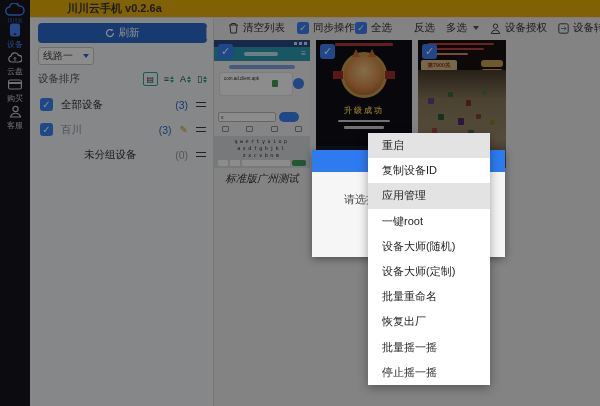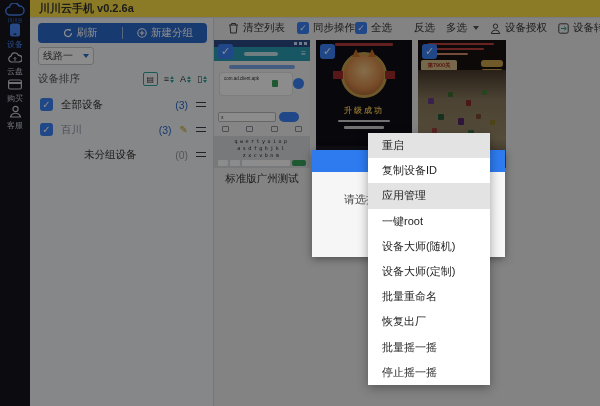--- a/index.html
+++ b/index.html
@@ -11,21 +11,21 @@
   .sidebar { position:absolute; left:0; top:0; width:30px; height:406px; background:#15151e; z-index:5; display:flex; flex-direction:column; align-items:center; }
   .logo { margin-top:3px; text-align:center; }
   .logo svg { display:block; margin:0 auto; }
   .logo-text { font-size:5px; color:#4a86f7; margin-top:1px; }
   .nav-item { text-align:center; color:#c9ccd4; }
   .nav-item .nv-label { font-size:8px; display:block; margin-top:2px; }
   .nav-item.active { color:#4a86f7; }
   .nav-ic { width:14px; height:14px; margin:0 auto; display:flex; align-items:center; justify-content:center; }
 
   
-  .titlebar { position:absolute; left:30px; top:0; width:570px; height:18px; background:#fde047; border-bottom:1px solid #e2e2e2; display:flex; align-items:center; }
+  .titlebar { position:absolute; left:30px; top:0; width:570px; height:18px; background:#eab308; border-bottom:1px solid #e2e2e2; display:flex; align-items:center;padding-left:28px; }
   .titlebar .ttl { font-size:11px; font-weight:bold; color:#333; margin-left:9px; }
 
   
   .left-panel { position:absolute; left:30px; top:18px; width:184px; height:388px; background:#f5f6f8; border-right:1px solid #d9d9d9; }
   .btn-group { position:absolute; left:8px; top:5px; width:169px; height:20px; background:#2b6ace; border-radius:4px; display:flex; align-items:center; color:#fff; font-size:10.5px; }
   .btn-half { flex:1; display:flex; align-items:center; justify-content:center; gap:4px; height:100%; cursor:pointer; }
   .btn-sep { width:1px; height:12px; background:rgba(255,255,255,.55); }
   .filter-row { position:absolute; left:8px; top:29px; width:169px; height:18px; display:flex; gap:10px; }
   .line-select { width:56px; height:18px; background:#fff; border:1px solid #c9c9c9; border-radius:3px; font-size:10px; color:#444; display:flex; align-items:center; justify-content:space-between; padding:0 4px; }
   .caret-dn { width:0; height:0; border-left:3.5px solid transparent; border-right:3.5px solid transparent; border-top:4px solid #2b6ace; }
@@ -82,21 +82,21 @@
   .c1 .inbox { width:58px; height:10px; background:#fff; border:1px solid #bbb; border-radius:2px; font-size:5px; color:#333; padding-left:2px; line-height:9px; }
   .c1 .sendpill { width:20px; height:10px; background:#3b82f6; border-radius:5px; }
   .c1 .icrow { position:absolute; left:8px; top:86px; width:80px; display:flex; justify-content:space-between; }
   .c1 .icrow i { width:7px; height:6px; border:1px solid #8a8f98; border-radius:1px; display:block; }
   .c1 .kb { position:absolute; left:0; top:96px; width:96px; height:32px; background:#d9dce1; padding-top:2px; }
   .c1 .kbrow { text-align:center; font-size:5px; letter-spacing:2.5px; color:#222; line-height:7px; font-family:"DejaVu Sans Mono",monospace; }
   .c1 .kbot { display:flex; gap:2px; padding:1px 4px; align-items:center; }
   .c1 .kbot .kk { width:10px; height:6px; background:#fff; border-radius:1px; }
   .c1 .kbot .spc { flex:1; height:6px; background:#fff; border-radius:1px; }
   .c1 .kbot .ret { width:14px; height:6px; background:#3aa35c; border-radius:2px; }
-  .c1-label { left:214px; top:172px; }
+  .c1-label { left:214px; top:172px;font-style:italic; }
 
   
   .c2 { left:316px; width:96px; height:128px; background:#0e0e16; }
   .c2 .rline { height:2.5px; background:#b23a3a; border-radius:1px; margin:3px auto 0; }
   .c2 .badge { position:relative; width:46px; height:46px; margin:6px auto 0; border-radius:50%; border:3px solid #c9a04c; background:radial-gradient(circle at 50% 40%, #f4c888 0%, #d98b4a 55%, #8a4a22 100%); }
   .c2 .ear { position:absolute; top:-6px; width:0; height:0; border-left:4px solid transparent; border-right:4px solid transparent; border-bottom:8px solid #c9722e; }
   .c2 .ribbon { position:absolute; top:16px; width:10px; height:8px; background:#a32a2a; }
   .c2 .uptxt { text-align:center; font-size:8px; font-weight:bold; letter-spacing:2px; color:#e7b94e; margin-top:7px; }
   .c2 .wline { height:2.5px; background:#cfcfcf; border-radius:1px; margin:4px auto 0; }
   .c2 .botpan { position:absolute; left:0; bottom:0; width:96px; height:22px; background:#1a1a26; display:flex; align-items:center; justify-content:center; }
@@ -184,29 +184,20 @@
       <div class="btn-half">
         <span>
           <svg width="10" height="10" viewBox="0 0 10 10">
               <path d="M8.5 5 a3.5 3.5 0 1 1 -1.2-2.6" fill="none" stroke="#fff" stroke-width="1.3"></path>
               <path d="M7 0.5 L8 2.6 L5.8 3.1 z" fill="#fff"></path>
             </svg>
         </span>
         <span>刷新</span>
       </div>
       <div class="btn-sep"></div>
-      <div class="btn-half">
-        <span>
-          <svg width="10" height="10" viewBox="0 0 10 10">
-              <circle cx="5" cy="5" r="4.2" fill="none" stroke="#fff" stroke-width="1.1"></circle>
-              <path d="M5 2.8 V7.2 M2.8 5 H7.2" stroke="#fff" stroke-width="1.1"></path>
-            </svg>
-        </span>
-        <span>新建分组</span>
-      </div>
     </div>
 
     <div class="filter-row">
       <div class="line-select">
         <span>线路一</span>
         <span class="caret-dn"></span>
       </div>
     </div>
 
     <div class="sort-row">

